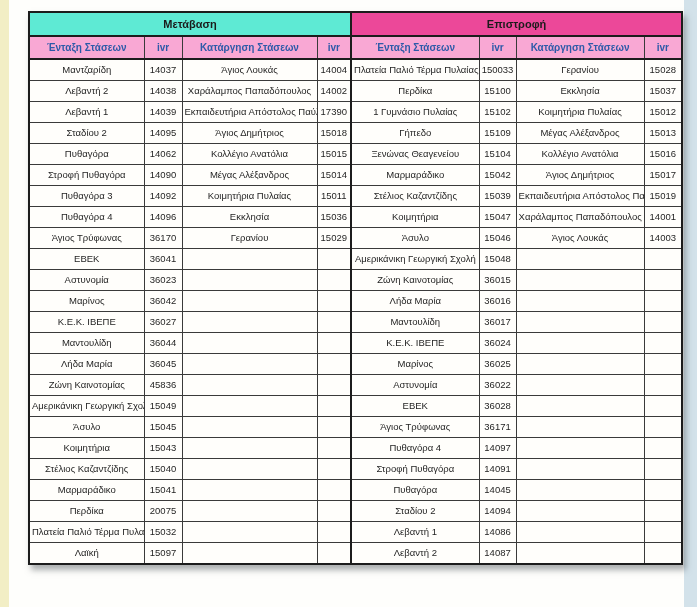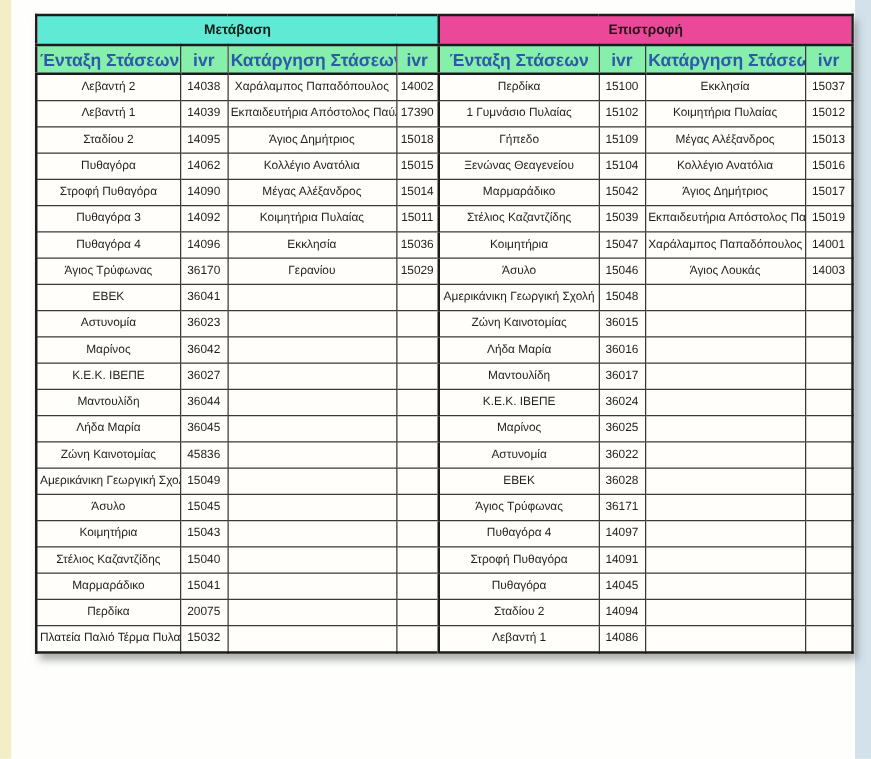--- a/index.html
+++ b/index.html
@@ -40,23 +40,23 @@
   tr.colh-row th{border-bottom:2px solid #1c1c1c;}
   .sec{
     height:22px;
     font-size:11px;font-weight:bold;color:#1b1b1b;
   }
   .sec-metavasi{background:#5eead4;}
   .sec-epistrofi{background:#ec4899;}
   .sec-divider{border-left:2px solid #1c1c1c !important;}
   tr.colh-row th{
     height:21px;
-    font-size:14px;font-weight:bold;
+    font-size:10px;font-weight:bold;
     color:#2d5aa8;
-    background:#86efac;
+    background:#f9a8d4;
   }
   tbody td{
     height:20px;
     font-size:9.5px;
     color:#1f1f1f;
     line-height:1;
   }
   tbody td.c4{border-left:2px solid #1c1c1c;}
 </style>
 </head>
@@ -87,20 +87,30 @@
       <th>Κατάργηση Στάσεων</th>
       <th>ivr</th>
       <th class="sec-divider">Ένταξη Στάσεων</th>
       <th>ivr</th>
       <th>Κατάργηση Στάσεων</th>
       <th>ivr</th>
     </tr>
   </thead>
   <tbody>
       <tr>
+        <td class="c0">Μαντζαρίδη</td>
+        <td class="c1">14037</td>
+        <td class="c2">Άγιος Λουκάς</td>
+        <td class="c3">14004</td>
+        <td class="c4">Πλατεία Παλιό Τέρμα Πυλαίας</td>
+        <td class="c5">150033</td>
+        <td class="c6">Γερανίου</td>
+        <td class="c7">15028</td>
+      </tr>
+      <tr>
         <td class="c0">Λεβαντή 2</td>
         <td class="c1">14038</td>
         <td class="c2">Χαράλαμπος Παπαδόπουλος</td>
         <td class="c3">14002</td>
         <td class="c4">Περδίκα</td>
         <td class="c5">15100</td>
         <td class="c6">Εκκλησία</td>
         <td class="c7">15037</td>
       </tr>
       <tr>
@@ -306,14 +316,24 @@
       <tr>
         <td class="c0">Πλατεία Παλιό Τέρμα Πυλαίας</td>
         <td class="c1">15032</td>
         <td class="c2"></td>
         <td class="c3"></td>
         <td class="c4">Λεβαντή 1</td>
         <td class="c5">14086</td>
         <td class="c6"></td>
         <td class="c7"></td>
       </tr>
+      <tr>
+        <td class="c0">Λαϊκή</td>
+        <td class="c1">15097</td>
+        <td class="c2"></td>
+        <td class="c3"></td>
+        <td class="c4">Λεβαντή 2</td>
+        <td class="c5">14087</td>
+        <td class="c6"></td>
+        <td class="c7"></td>
+      </tr>
     </tbody>
 </table>
 
 </body></html>

